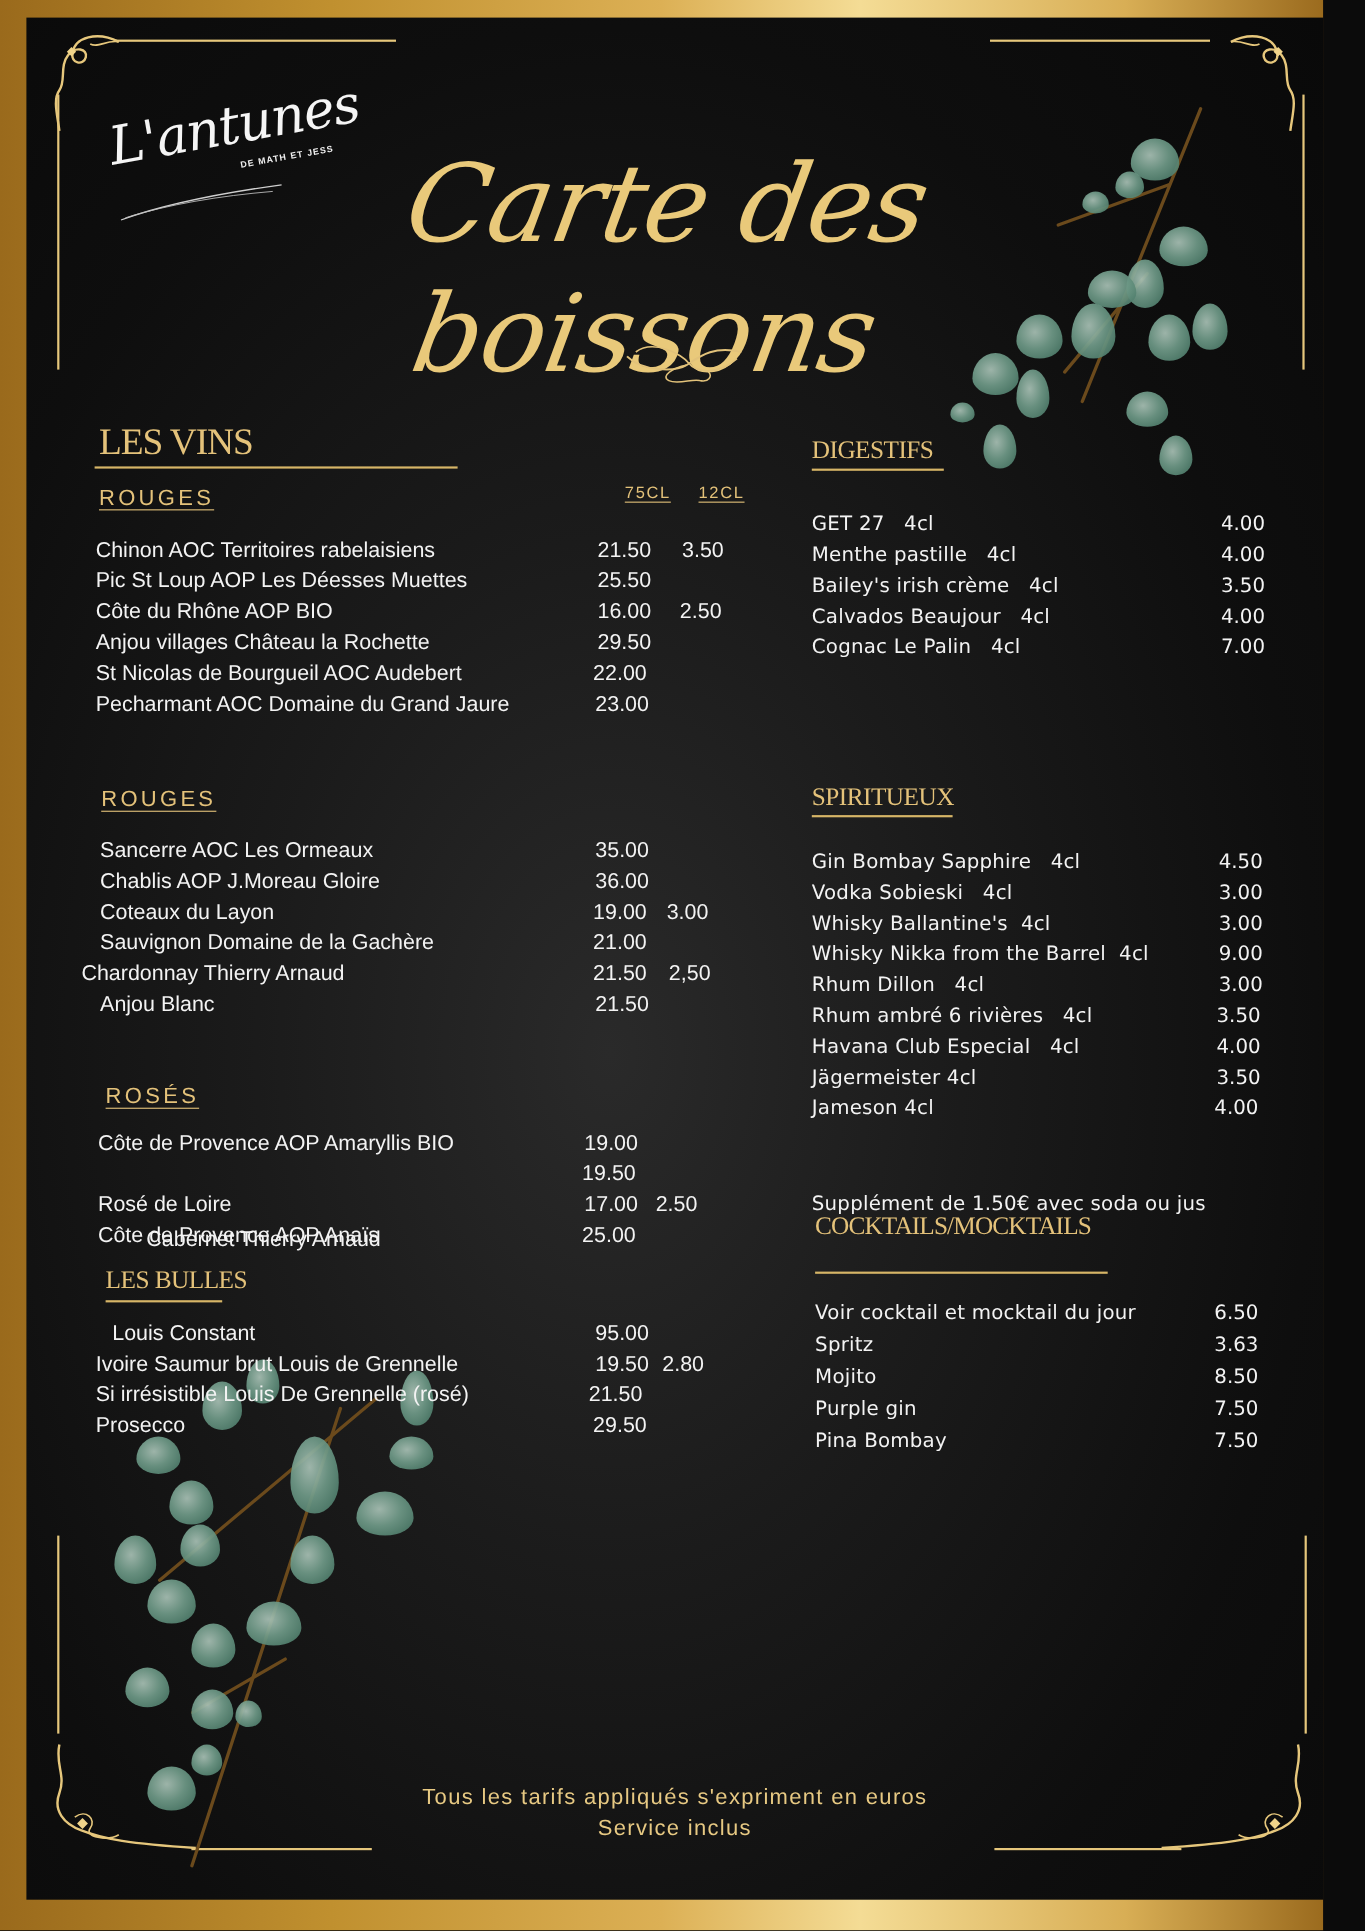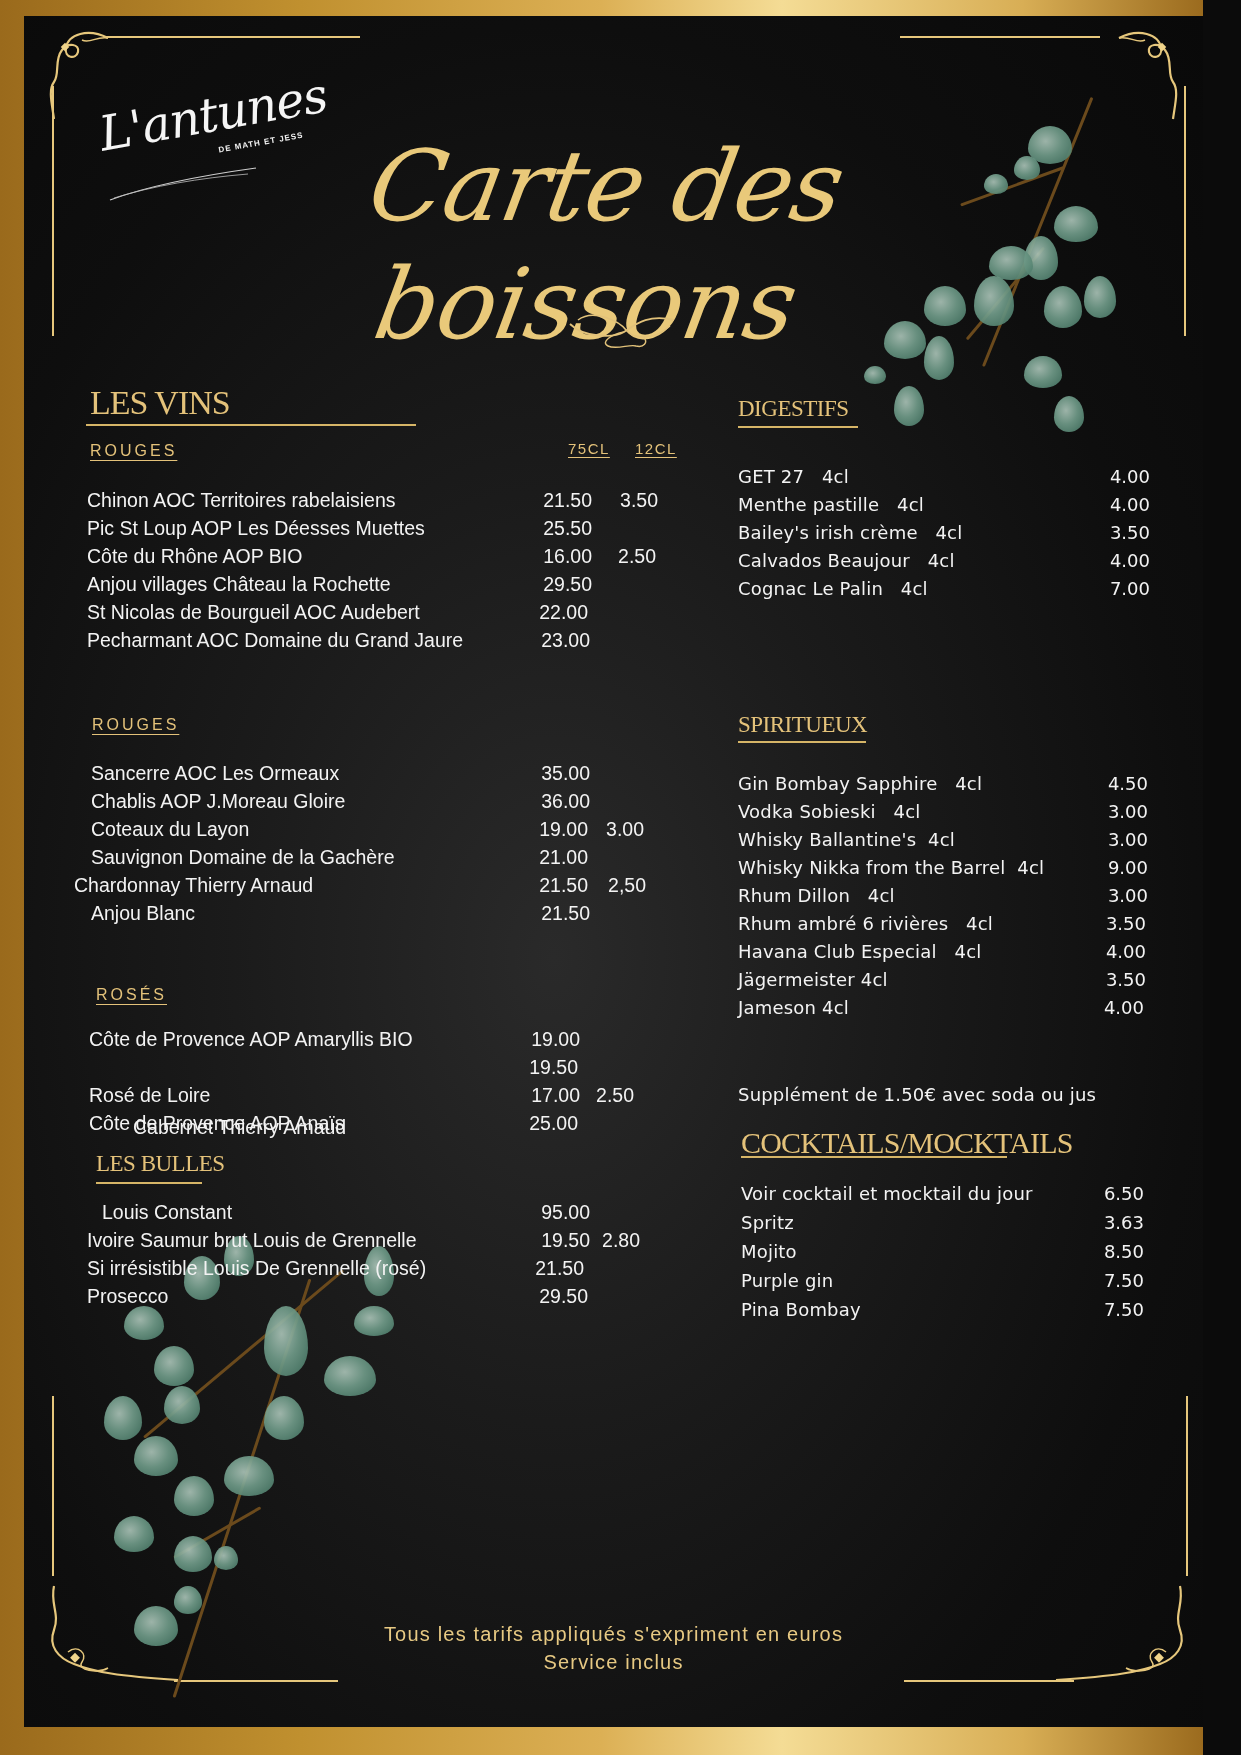--- a/index.html
+++ b/index.html
@@ -17,21 +17,21 @@
     .abs { position:absolute; }
 
     .logo { position:absolute; left:54px; top:70px; width:240px; height:130px; }
     .logo-script { position:absolute; left:20px; top:0; font-family:"DejaVu Serif", serif; font-style:italic; color:#f5f5f5; font-size:48px; transform:rotate(-10deg); letter-spacing:-1px; }
     .logo-sub { position:absolute; left:140px; top:52px; color:#f0f0f0; font-family:"Liberation Sans", sans-serif; font-size:8px; font-weight:bold; letter-spacing:1px; transform:rotate(-10deg); }
 
     .title { position:absolute; left:212px; top:112px; width:720px; text-align:center; color:#e9c97a; font-family:"DejaVu Serif", serif; font-style:italic; font-size:98px; letter-spacing:-1px; line-height:1.2; transform:skewX(-10deg); }
 
     .section-serif { position:absolute; color:#e4c27a; font-family:"Liberation Serif", serif; text-transform:uppercase; }
     .serif-underline { position:absolute; height:2px; background:#d6b567; }
-    .section-sans { position:absolute; color:#e4c27a; font-family:"Liberation Sans", sans-serif; font-size:16px; letter-spacing:3px; text-decoration:underline; text-underline-offset:4px; text-decoration-thickness:1px; }
+    .section-sans { position:absolute; color:#e4c27a; font-family:"Liberation Sans", sans-serif; font-size:20px; letter-spacing:3px; text-decoration:underline; text-underline-offset:4px; text-decoration-thickness:1px; }
     .col-header { position:absolute; color:#e4c27a; font-family:"Liberation Sans", sans-serif; font-size:15px; letter-spacing:1.5px; text-decoration:underline; text-underline-offset:3px; }
 
     .item { position:absolute; color:#f3f3f3; font-family:"Liberation Sans", sans-serif; font-size:19.5px; line-height:28px; white-space:nowrap; }
     .price { position:absolute; color:#f3f3f3; font-family:"Liberation Sans", sans-serif; font-size:19.5px; line-height:28px; white-space:nowrap; text-align:right; }
     .item-r { position:absolute; color:#f3f3f3; font-family:"DejaVu Sans", sans-serif; font-size:18px; line-height:28px; white-space:nowrap; letter-spacing:0.2px; }
     .price-r { position:absolute; color:#f3f3f3; font-family:"DejaVu Sans", sans-serif; font-size:18px; line-height:28px; text-align:right; white-space:nowrap; }
 
     .footer { position:absolute; left:0; width:1179px; text-align:center; color:#e7c983; font-family:"Liberation Sans", sans-serif; font-size:20px; letter-spacing:1.2px; line-height:28px; }
 
     .leaf { position:absolute; border-radius: 50% 50% 50% 50% / 60% 60% 40% 40%;
@@ -269,21 +269,21 @@
       <div class="item-r" style="left:714px; top:922px; white-space:pre;">Havana Club Especial   4cl</div>
       <div class="price-r" style="left:1000px; width:122px; top:922px;">4.00</div>
       <div class="item-r" style="left:714px; top:950px; white-space:pre;">Jägermeister 4cl</div>
       <div class="price-r" style="left:1000px; width:122px; top:950px;">3.50</div>
       <div class="item-r" style="left:714px; top:978px; white-space:pre;">Jameson 4cl</div>
       <div class="price-r" style="left:1000px; width:120px; top:978px;">4.00</div>
     </div>
 
     <div class="item-r" style="left:714px; top:1065px;">Supplément de 1.50€ avec soda ou jus</div>
 
-    <div class="section-serif" style="left:717px; top:1110px; font-size:30px; letter-spacing:-0.8px;">COCKTAILS/MOCKTAILS</div>
+    <div class="section-serif" style="left:717px; top:1086px; font-size:23px; letter-spacing:-0.8px;">COCKTAILS/MOCKTAILS</div>
     <div class="serif-underline" style="left:717px; top:1140px; width:266px;"></div>
     <div>
       <div class="item-r" style="left:717px; top:1164px;">Voir cocktail et mocktail du jour</div>
       <div class="price-r" style="left:1000px; width:120px; top:1164px;">6.50</div>
       <div class="item-r" style="left:717px; top:1193px;">Spritz</div>
       <div class="price-r" style="left:1000px; width:120px; top:1193px;">3.63</div>
       <div class="item-r" style="left:717px; top:1222px;">Mojito</div>
       <div class="price-r" style="left:1000px; width:120px; top:1222px;">8.50</div>
       <div class="item-r" style="left:717px; top:1251px;">Purple gin</div>
       <div class="price-r" style="left:1000px; width:120px; top:1251px;">7.50</div>

